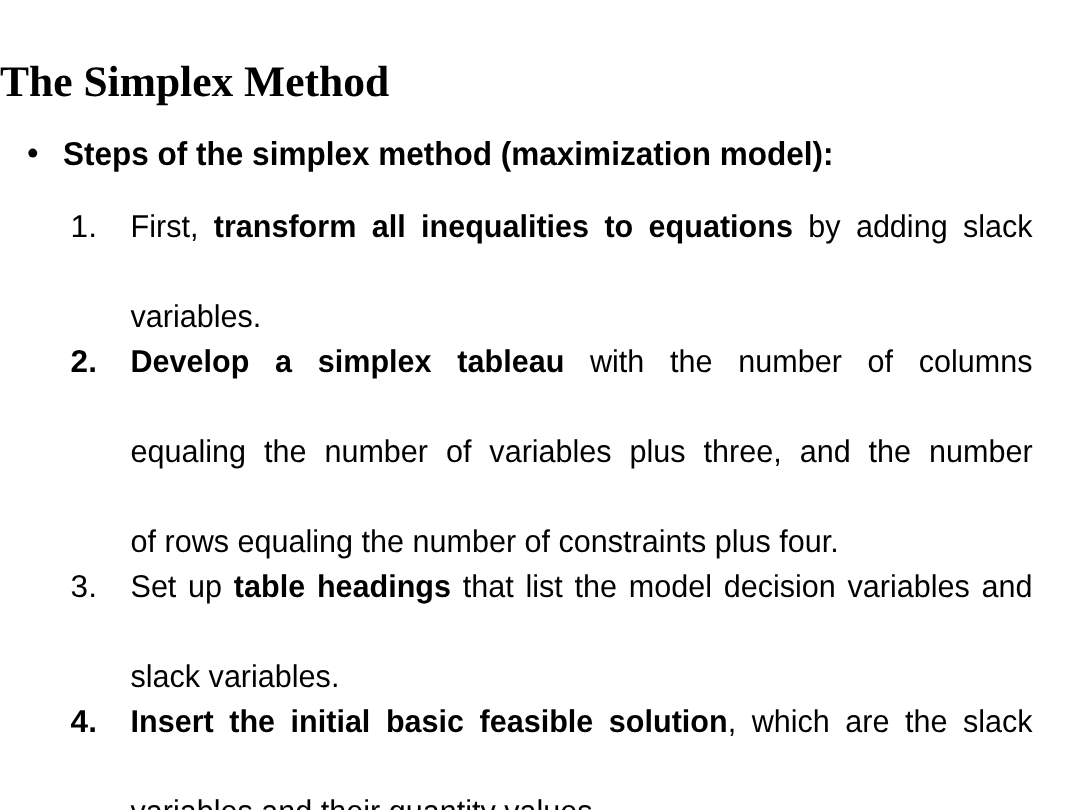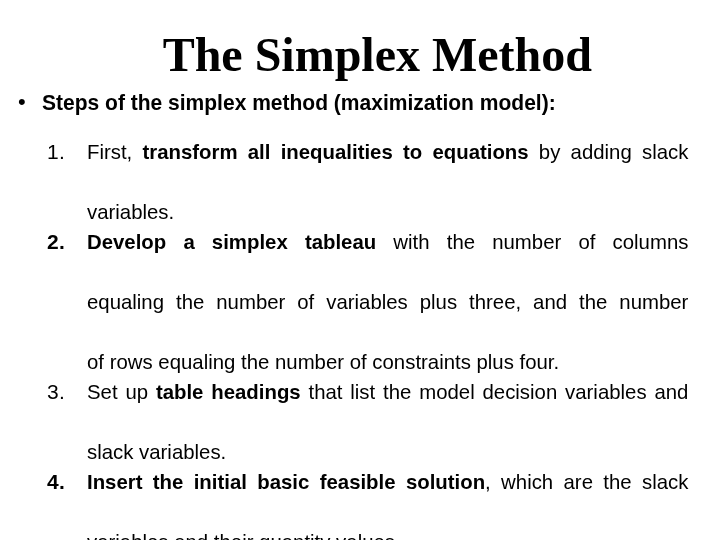--- a/index.html
+++ b/index.html
@@ -23,24 +23,24 @@
     height: 540px;
     box-sizing: border-box;
   }
 
   
   .slide-title {
     position: absolute;
     left: 0;
     top: 33px;
     width: 592px;
-    text-align: right;
+    text-align: left;
     font-family: "Liberation Serif", "DejaVu Serif", serif;
     font-weight: bold;
-    font-size: 48px;
+    font-size: 29px;
     line-height: 44px;
     letter-spacing: 0px;
     color: #000000;
     white-space: nowrap;
   }
 
   
   .bullet-row {
     position: absolute;
     left: 18px;

